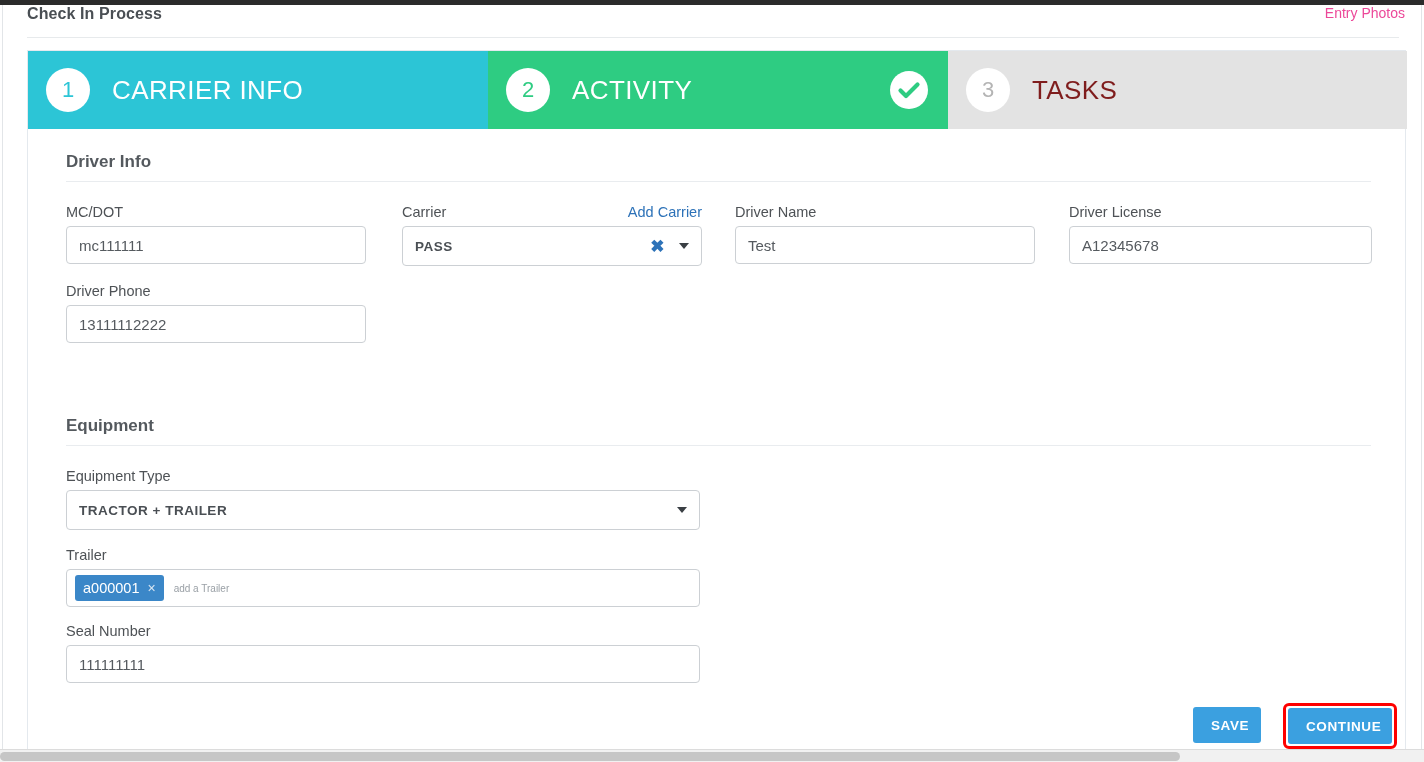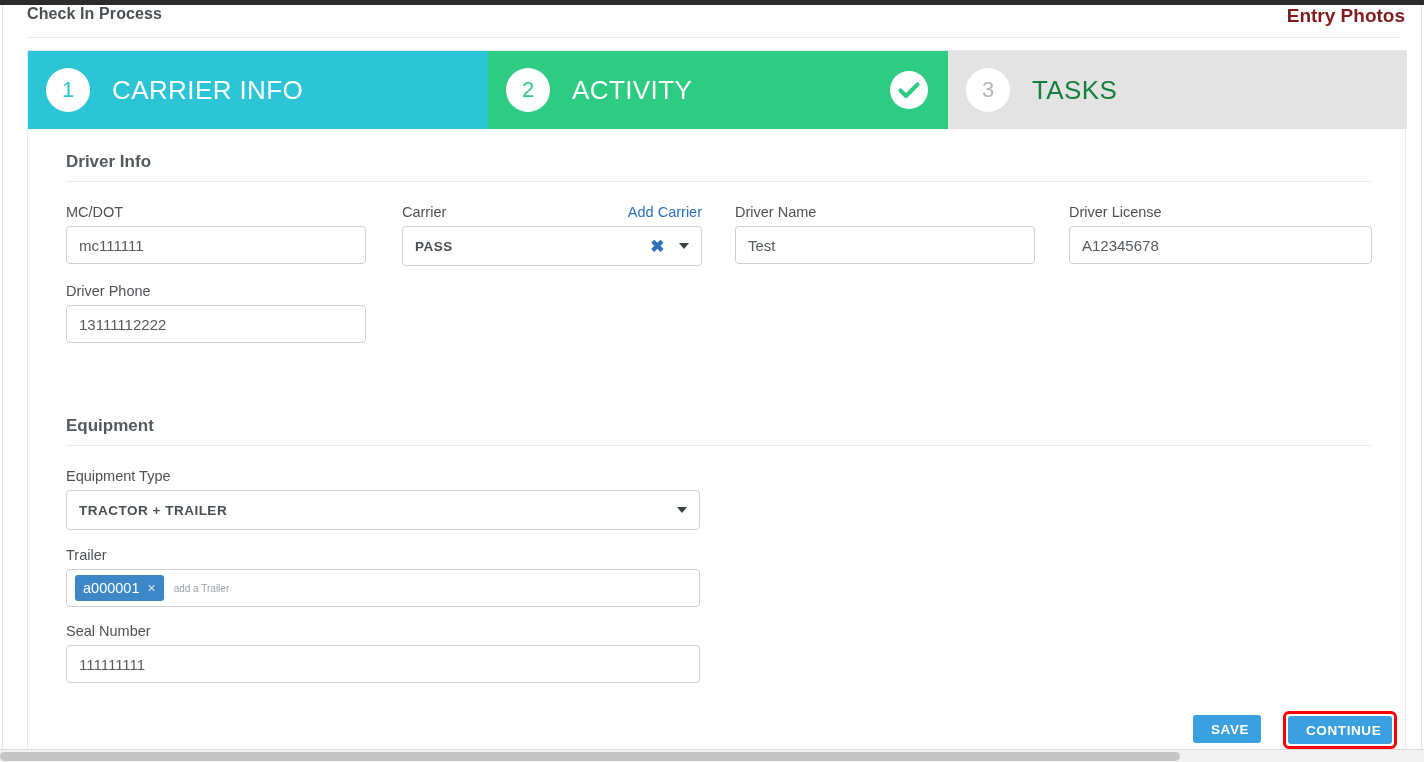--- a/index.html
+++ b/index.html
@@ -40,23 +40,23 @@
     position: absolute;
     left: 24px; top: 0px;
     font-size: 16px;
     font-weight: bold;
     color: #4a4f54;
     letter-spacing: 0.1px;
   }
   .entry-photos-link {
     position: absolute;
     right: 16px; top: 0px;
-    font-size: 19px;
-    font-weight: bold;
-    color: #7f1d1d;
+    font-size: 14px;
+    font-weight: normal;
+    color: #ec4899;
     text-decoration: none;
     cursor: pointer;
   }
 
   .header-divider {
     position: absolute;
     left: 24px; top: 32px;
     width: 1372px; height: 1px;
     background: #e7eaec;
   }
@@ -107,21 +107,21 @@
   .step-2 .step-badge { color: #2ecc82; }
   .step-3 .step-badge { color: #b4b4b4; }
 
   .step-label {
     margin-left: 22px;
     font-size: 26px;
     letter-spacing: 0.4px;
     white-space: nowrap;
   }
   .step-1 .step-label, .step-2 .step-label { color: #ffffff; }
-  .step-3 .step-label { color: #15803d; }
+  .step-3 .step-label { color: #7f1d1d; }
 
   .step-check {
     position: absolute;
     right: 20px;
     top: 50%;
     transform: translateY(-50%);
     width: 38px; height: 38px;
     border-radius: 50%;
     background: #ffffff;
     display: flex;
@@ -244,21 +244,21 @@
   .tag-placeholder {
     color: #9aa0a6;
     font-size: 10px;
   }
 
   
   .fld { position: absolute; }
 
   
   .btn {
-    height: 28px;
+    height: 36px;
     border: none;
     border-radius: 3px;
     background: #3ba0e0;
     color: #ffffff;
     font-size: 13.5px;
     font-weight: bold;
     letter-spacing: 0.6px;
     font-family: "Liberation Sans", sans-serif;
     cursor: pointer;
     padding: 0 18px;

